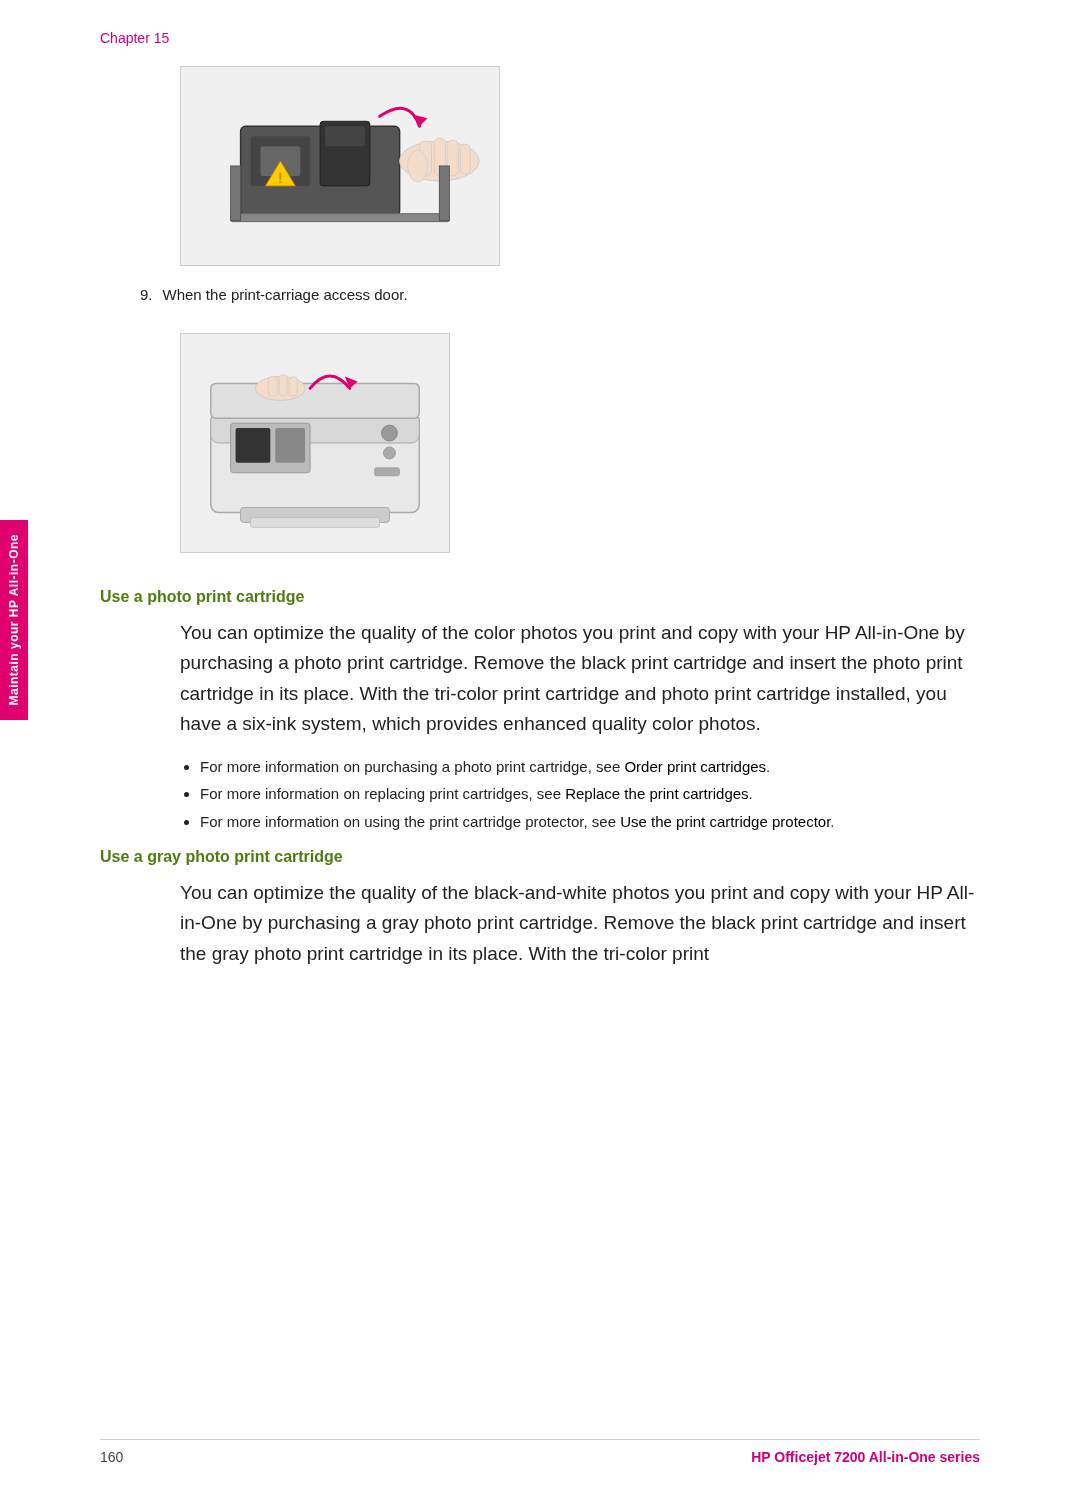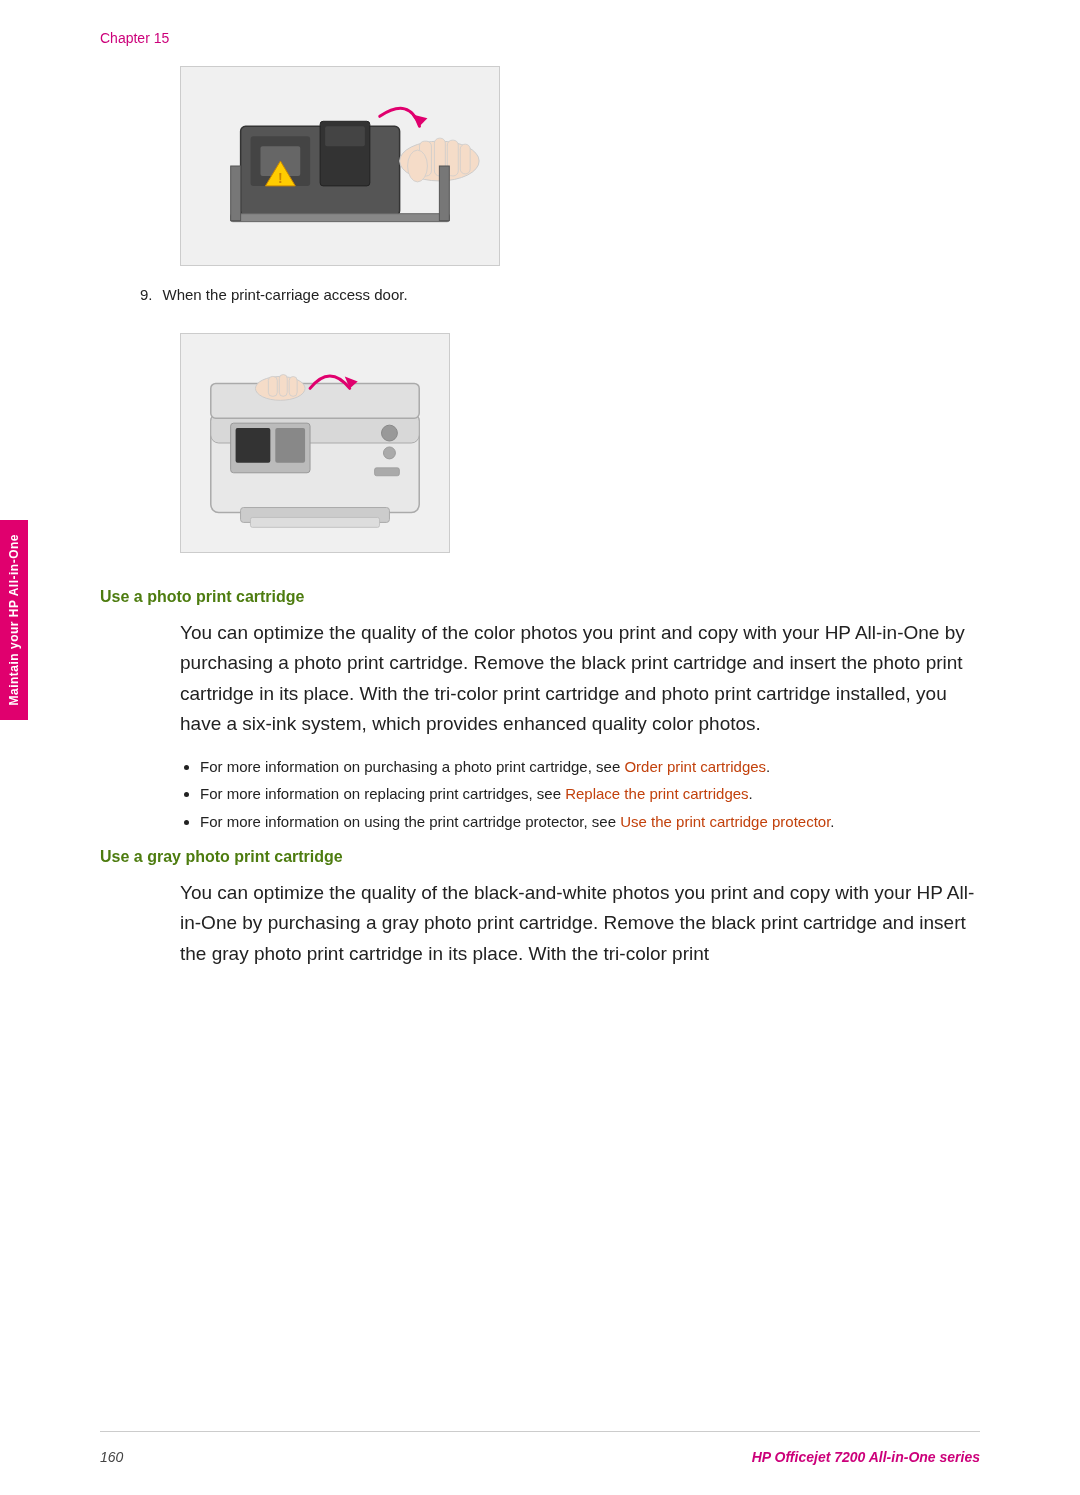--- a/index.html
+++ b/index.html
@@ -128,36 +128,35 @@
     }
 
     .bullet-list li {
       font-size: 15px;
       line-height: 1.7;
       color: #222;
       margin-bottom: 2px;
     }
 
     .link-text {
-      color: #c2410c;
+      color: #000000;
       text-decoration: none;
     }
 
     
     .footer {
       position: absolute;
       bottom: 30px;
       left: 100px;
       right: 100px;
       display: flex;
       justify-content: space-between;
       align-items: flex-start;
       border-top: 1px solid #ccc;
-      padding-top: 17px;
-      font-style: italic;
+      padding-top: 9px;
     }
 
     .footer-page {
       font-size: 14px;
       color: #444;
     }
 
     .footer-title {
       font-size: 14px;
       color: #cc007a;

